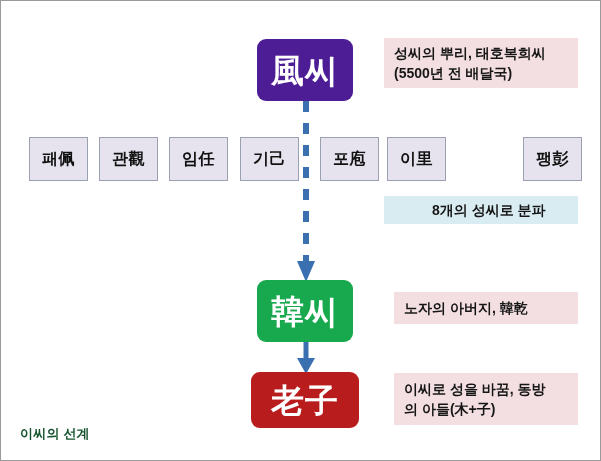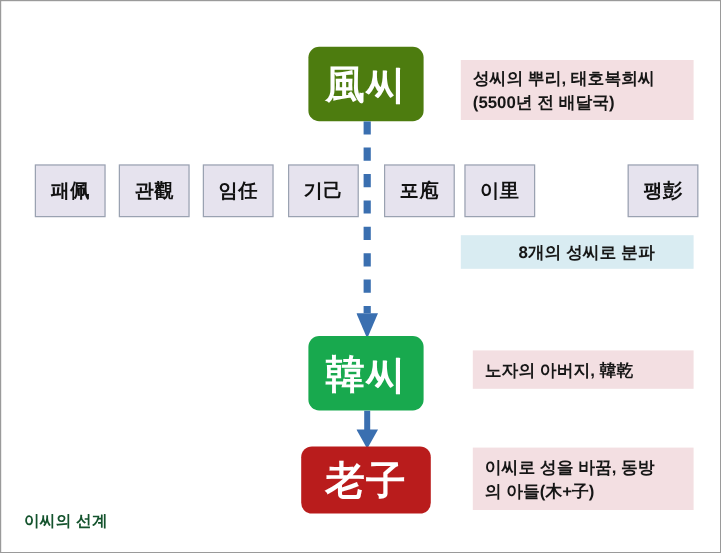--- a/index.html
+++ b/index.html
@@ -31,21 +31,21 @@
     font-weight: 700;
     letter-spacing: 1px;
     line-height: 1;
     box-sizing: border-box;
   }
   .node-root {
     left: 256px;
     top: 38px;
     width: 96px;
     height: 62px;
-    background: #4d7c0f;
+    background: #4c1d95;
     font-size: 33px;
   }
   .node-han {
     left: 256px;
     top: 279px;
     width: 96px;
     height: 62px;
     background: #18a94e;
     font-size: 33px;
   }
@@ -105,21 +105,20 @@
     line-height: 1.45;
   }
   .callout-pink { background: #f3dfe2; }
   .callout-blue { background: #d9ecf2; padding-left: 48px; }
 
   .callout-root {
     left: 383px;
     top: 37px;
     width: 194px;
     height: 50px;
-    margin-top: 12px;
   }
   .callout-split {
     left: 383px;
     top: 195px;
     width: 194px;
     height: 28px;
     justify-content: center;
   }
   .callout-han {
     left: 393px;

